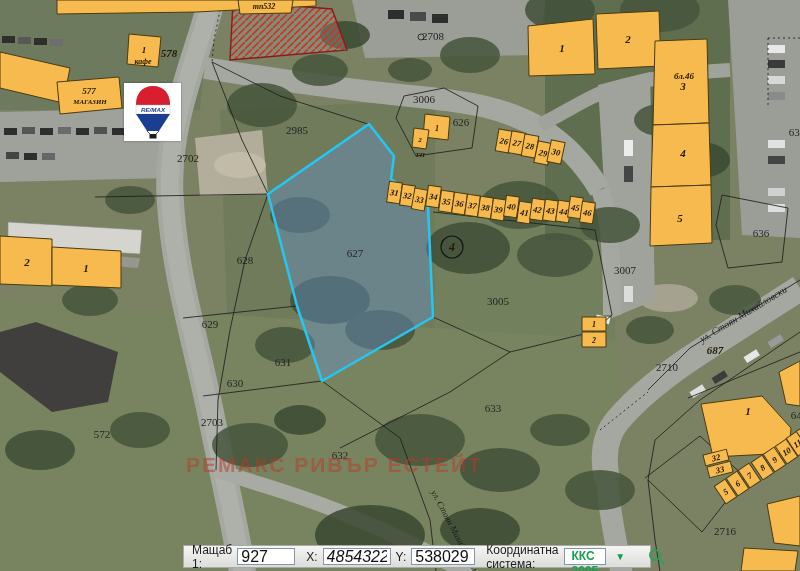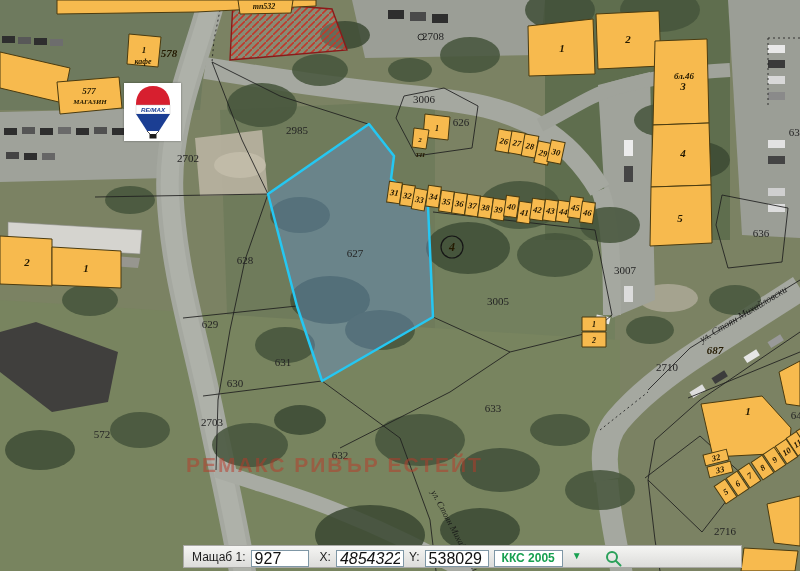--- a/index.html
+++ b/index.html
@@ -9,23 +9,23 @@
   .pnum{font-family:"Liberation Serif",serif;fill:#242424;}
   .bnum{font-family:"Liberation Serif",serif;font-style:italic;font-weight:bold;fill:#241a00;}
   .gnum{font-family:"Liberation Serif",serif;font-style:italic;font-weight:bold;fill:#1d1400;}
   .street{font-family:"Liberation Serif",serif;font-style:italic;fill:#151515;opacity:.9;}
   .bld{fill:#f7ba4e;stroke:#4a3b10;stroke-width:1;}
   .cad{fill:none;stroke:#1f1f1f;stroke-width:1;opacity:.85;}
   .watermark{position:absolute;left:144px;top:453px;font-size:21px;font-weight:700;
              letter-spacing:2px;color:rgba(185,55,40,.5);white-space:nowrap;margin-left:42px;}
   .logo{position:absolute;left:124px;top:83px;width:57px;height:58px;background:#fff;
         display:flex;align-items:center;justify-content:center;box-shadow:0 0 2px rgba(0,0,0,.4);}
-  .statusbar{position:absolute;left:183px;top:545px;width:559px;height:23px;box-sizing:border-box;
+  .statusbar{position:absolute;left:183px;top:545px;width:468px;height:23px;box-sizing:border-box;
              background:linear-gradient(#f5f5f3,#dcdcda);border:1px solid #a9a9a6;
-             display:flex;align-items:flex-start;gap:5px;padding:4px 8px;font-size:12px;color:#1c1c1c;}
+             display:flex;align-items:center;gap:5px;padding:4px 8px;font-size:12px;color:#1c1c1c;}
   .statusbar input{height:15px;border:1px solid #7f97a6;background:#fff;font-size:16px;
                    padding:0 3px;font-family:"Liberation Sans",sans-serif;color:#111;}
   .in-scale{width:50px;} .in-x{width:60px;font-style:italic;} .in-y{width:56px;}
   .crs-box{background:#fff;border:1px solid #7f97a6;height:15px;line-height:15px;
            padding:0 7px;font-weight:bold;color:#17a050;}
   .dd{color:#17a050;font-size:10px;margin:0 4px;cursor:pointer;}
   .searchbtn{margin-left:14px;cursor:pointer;display:flex;align-items:center;}
 </style>
 </head>
 <body>
@@ -332,20 +332,21 @@
 
   <div class="watermark">РЕМАКС РИВЪР ЕСТЕЙТ</div>
 
   <div class="statusbar">
     <span>Мащаб 1:</span>
     <input class="in-scale" value="927" style="">
     <span style="margin-left:6px">X:</span>
     <input class="in-x" value="4854322" style="">
     <span>Y:</span>
     <input class="in-y" value="538029" style="">
+    <span style="margin-left:6px">Координатна система:</span>
     <span class="crs-box">ККС 2005</span>
     <span class="dd">▼</span>
     <span class="searchbtn">
       <svg width="17" height="17" viewBox="0 0 17 17">
         <circle cx="7" cy="7" r="5" fill="none" stroke="#2aa05a" stroke-width="2"></circle>
         <line x1="11" y1="11" x2="15.5" y2="15.5" stroke="#2aa05a" stroke-width="2" stroke-linecap="round"></line>
       </svg>
     </span>
   </div>
 

